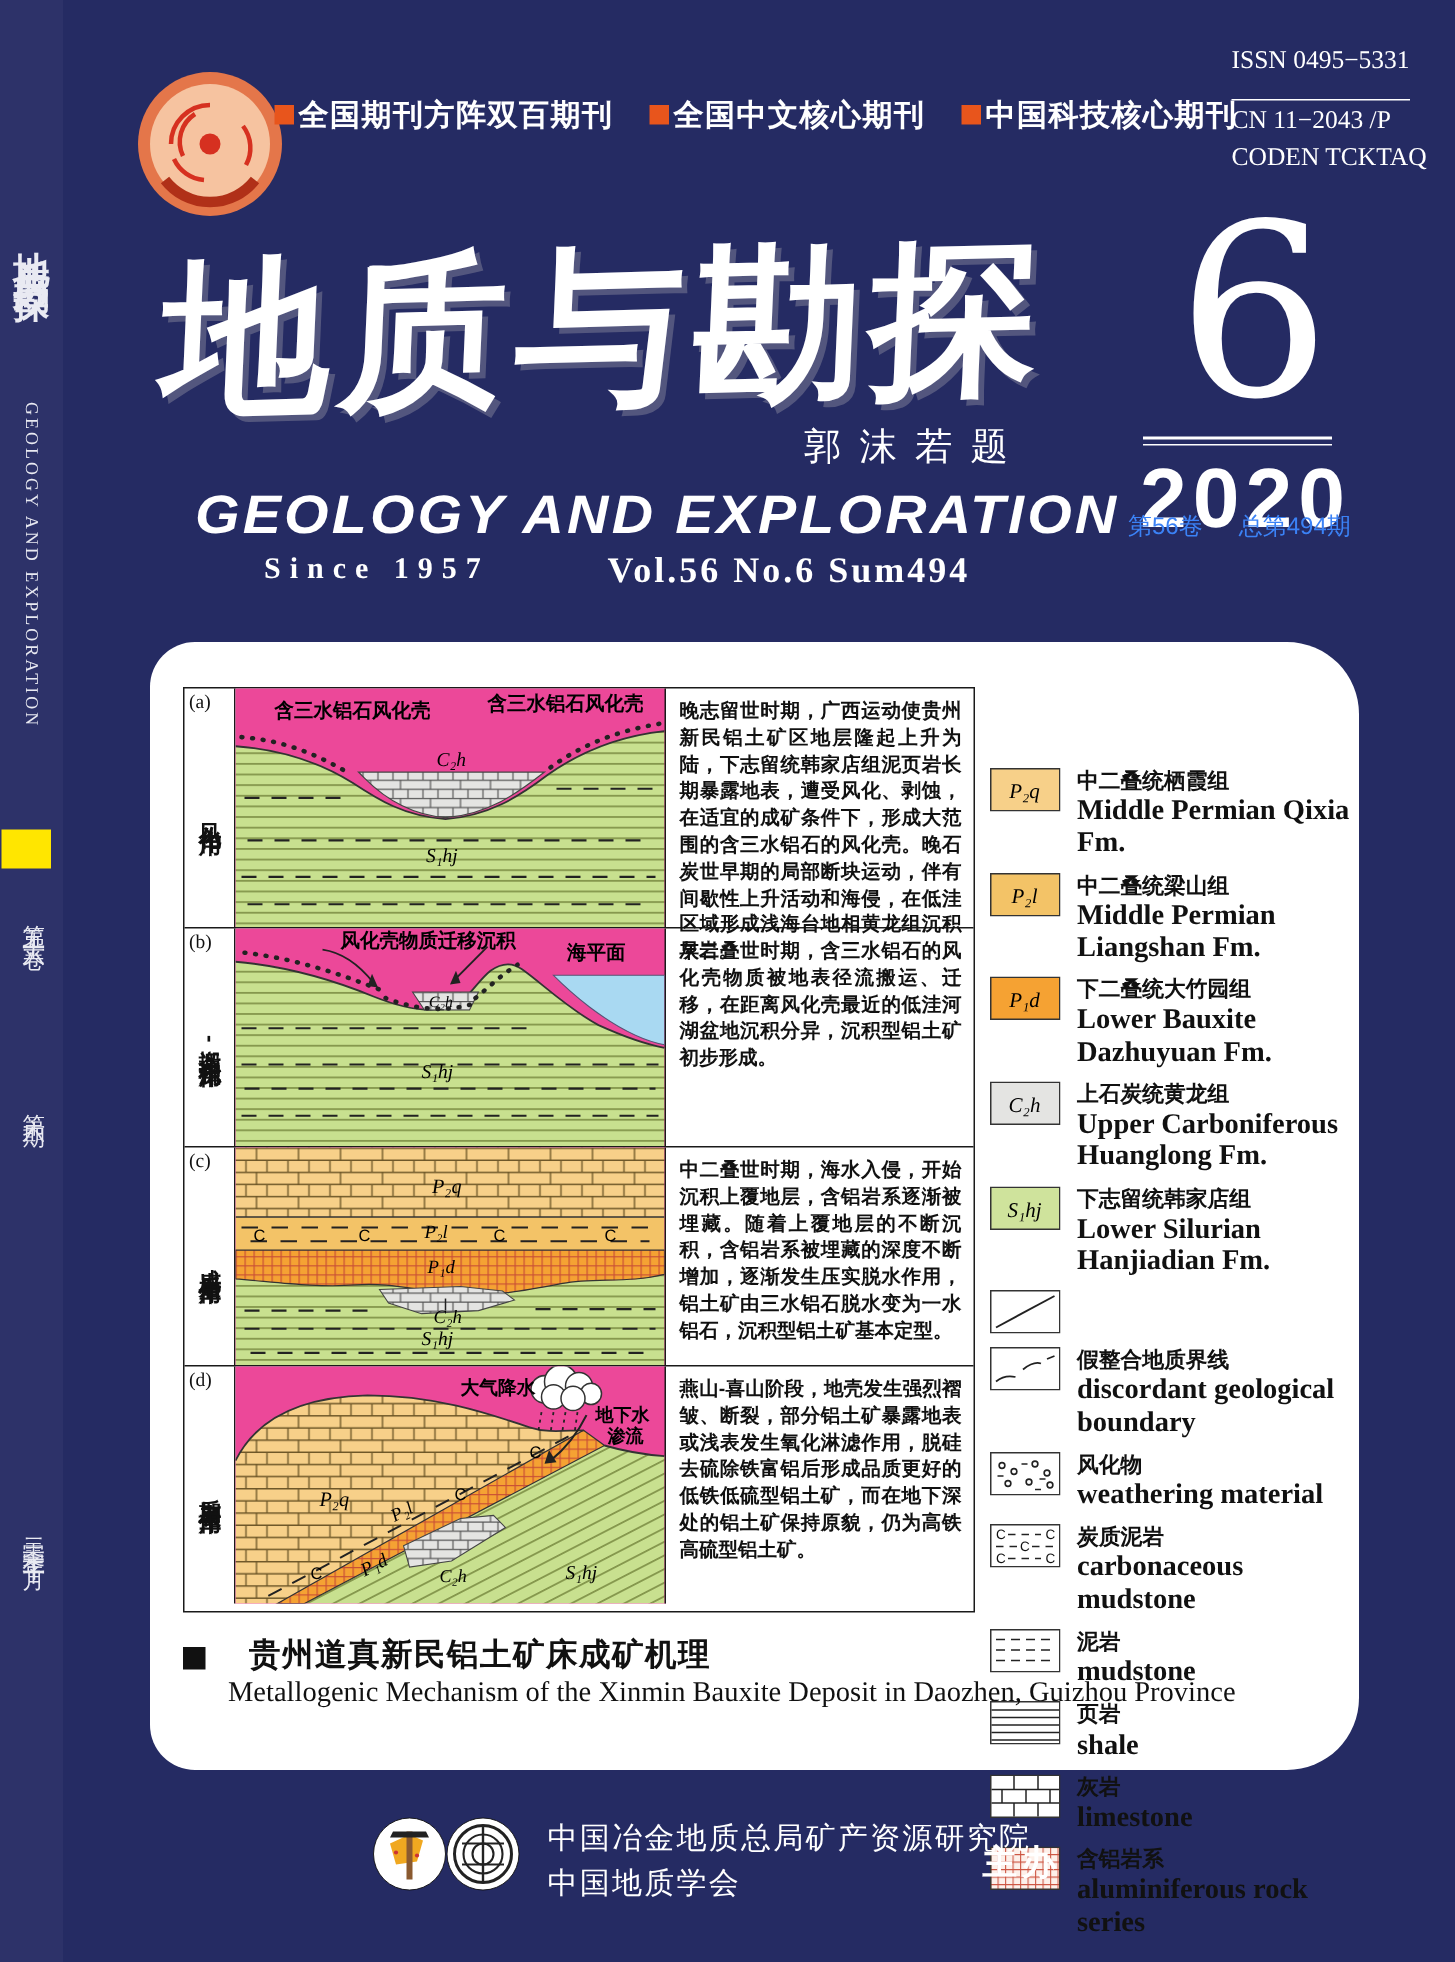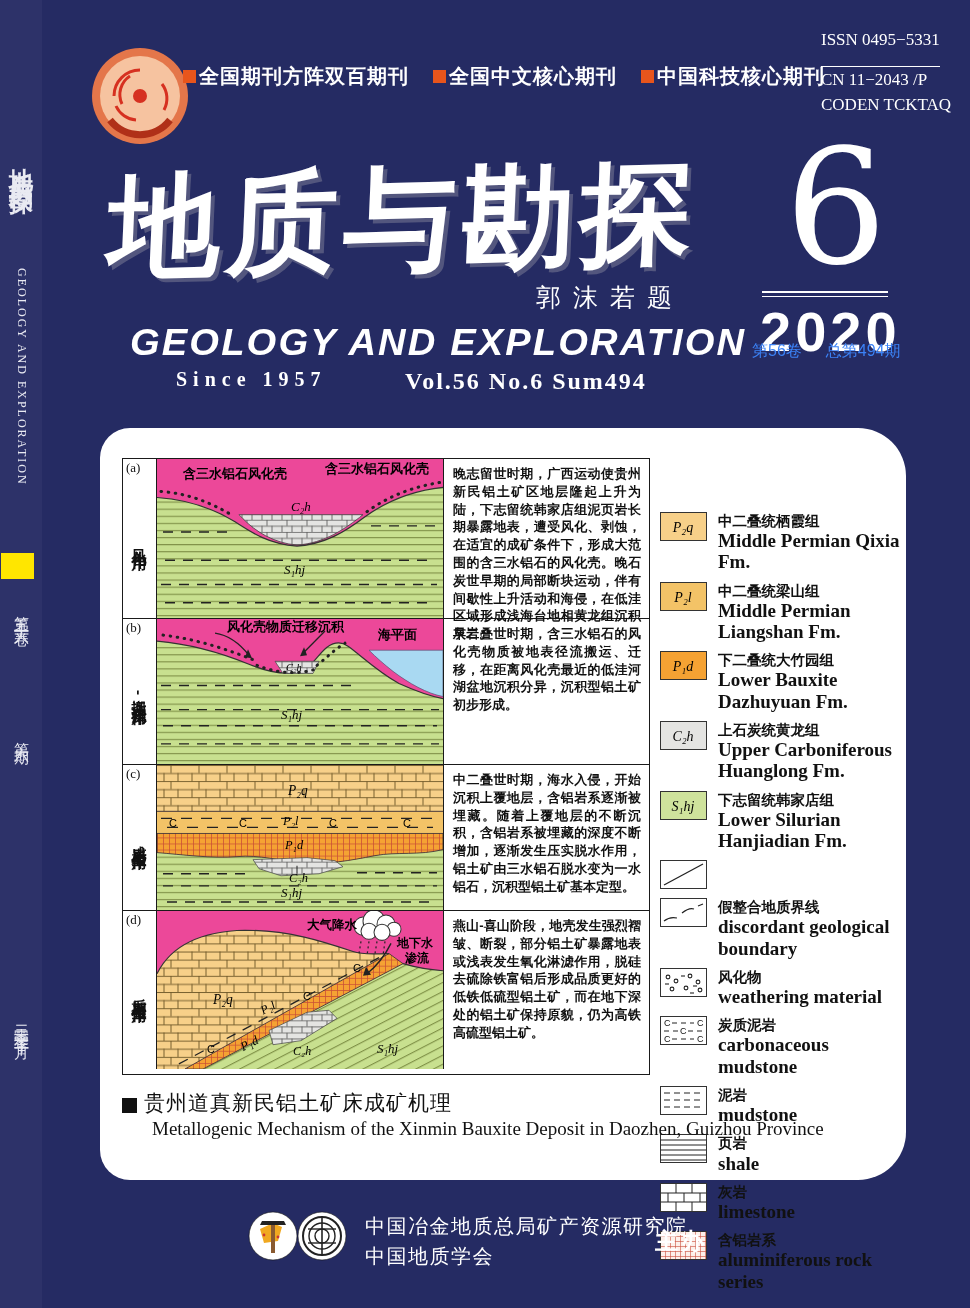--- a/index.html
+++ b/index.html
@@ -59,21 +59,21 @@
 
   
   .legend{position:absolute;left:560px;top:84px;width:242px;display:flex;flex-direction:column;gap:9px;}
   .leg-item{display:flex;gap:11px;align-items:flex-start;}
   .leg-swatch{width:47px;height:29px;flex:none;}
   .leg-cn{font-size:14.5px;font-weight:700;line-height:1.25;}
   .leg-en{font-size:19px;font-family:"Liberation Serif",serif;font-weight:700;line-height:1.12;}
 
   
   .art-bullet{position:absolute;left:22px;top:670px;width:15px;height:15px;background:#111;}
-  .art-cn{position:absolute;left:44px;top:661px;font-size:21px;font-weight:400;letter-spacing:1px;}
+  .art-cn{position:absolute;left:66px;top:661px;font-size:21px;font-weight:700;letter-spacing:1px;}
   .art-en{position:absolute;left:52px;top:690px;font-size:19px;font-family:"Liberation Serif",serif;}
 
   
   .logo-circle{width:50px;height:50px;}
   .logo1{left:248px;top:1211px;}
   .logo2{left:297px;top:1211px;}
   .orgs{left:365px;top:1211px;color:#fff;font-size:20px;line-height:30px;letter-spacing:1.5px;}
   .role{left:655px;top:1226px;color:#fff;font-size:23px;font-weight:bold;letter-spacing:3px;}
 
   svg text{font-family:"Liberation Sans",sans-serif;}

